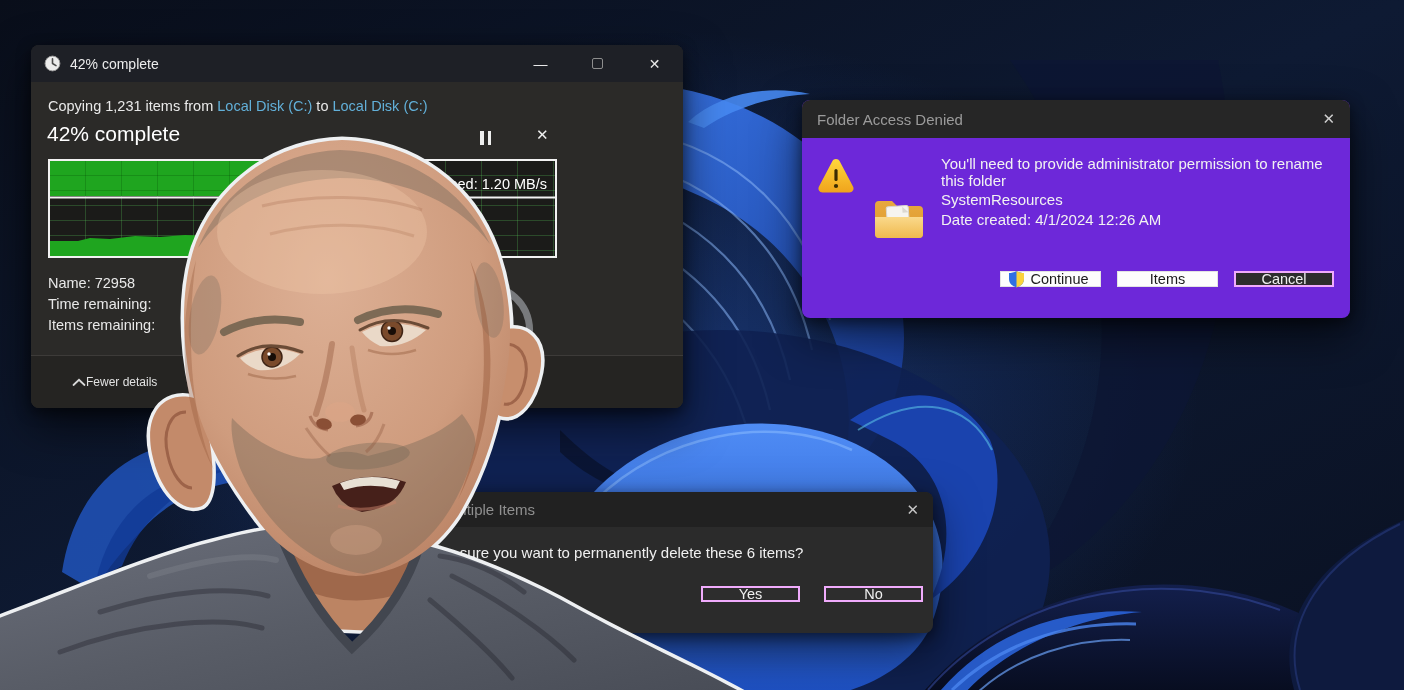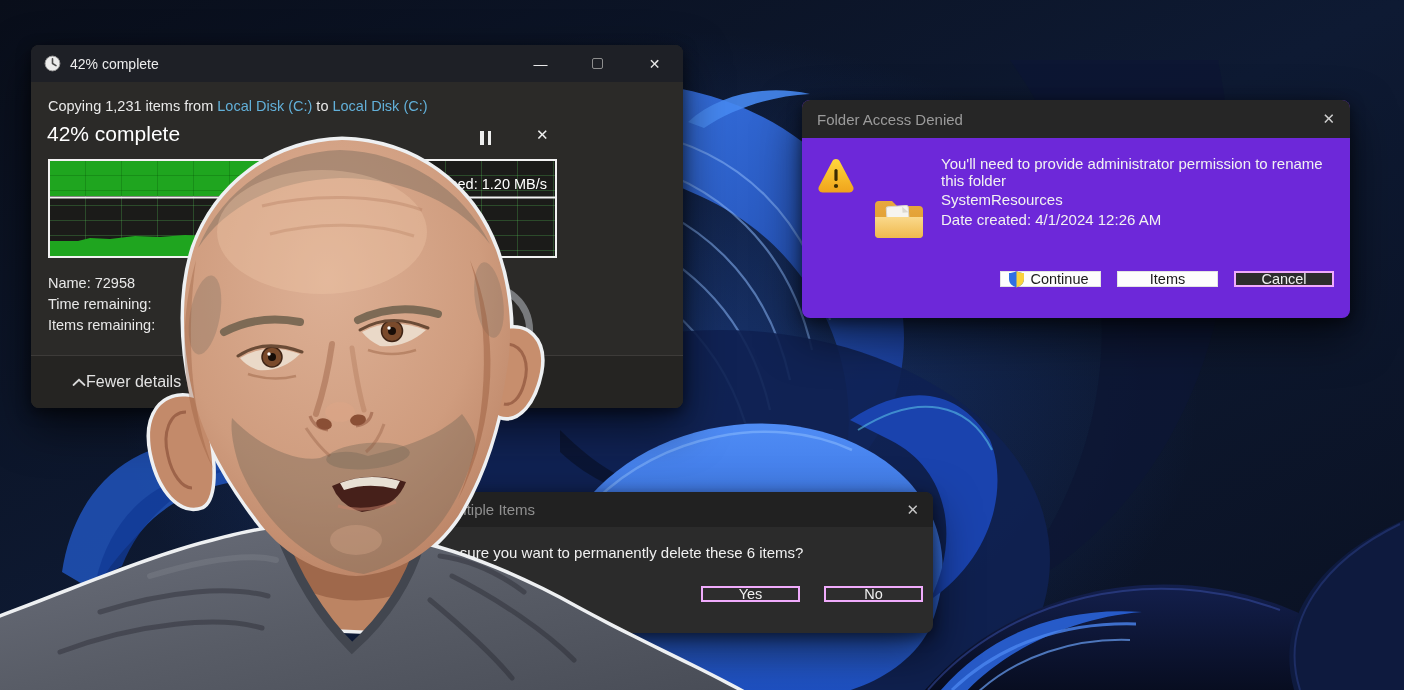--- a/index.html
+++ b/index.html
@@ -29,21 +29,21 @@
   .pausebtn i { display:block; width:3.5px; height:14px; background:#eee; }
   .cancel2 { position:absolute; left:505px; top:81px; color:#eee; font-size:15px; }
   .graph { position:absolute; left:17px; top:114px; width:509px; height:99px;
            border:2px solid #f2f2f2; background:#1b1b19; }
   .graph svg { position:absolute; inset:0; }
   .speedlbl { position:absolute; right:8px; top:15px; color:#fff; font-size:14.5px; }
   .statline { position:absolute; left:17px; font-size:14.5px; color:#e8e8e8; }
   .footer { position:absolute; left:0; right:0; bottom:0; height:53px; background:#252422;
             border-top:1px solid #3d3b39; display:flex; align-items:center; }
   .footer .chev { margin-left:41px; }
-  .footer .flabel { color:#e2e2e2; font-size:16px; }
+  .footer .flabel { color:#e2e2e2; font-size:12px; }
 
   
   #fadDlg { left:802px; top:100px; width:548px; height:218px; background:#6d28d9; }
   #fadDlg .tbar { height:38px; background:#262626; padding:0 15px; }
   #fadDlg .tbar .title { color:#9b9b9b; font-size:15px; }
   #fadDlg .tbar .xglyph { margin-left:auto; }
   .fad-msg { position:absolute; left:139px; top:55px; width:400px; font-size:15px; color:#f2f2f2; }
   .fad-name { position:absolute; left:139px; top:91px; font-size:15px; color:#f2f2f2; }
   .fad-date { position:absolute; left:139px; top:111px; font-size:15px; color:#f2f2f2; }
   .fad-warn { position:absolute; left:15px; top:56px; }

